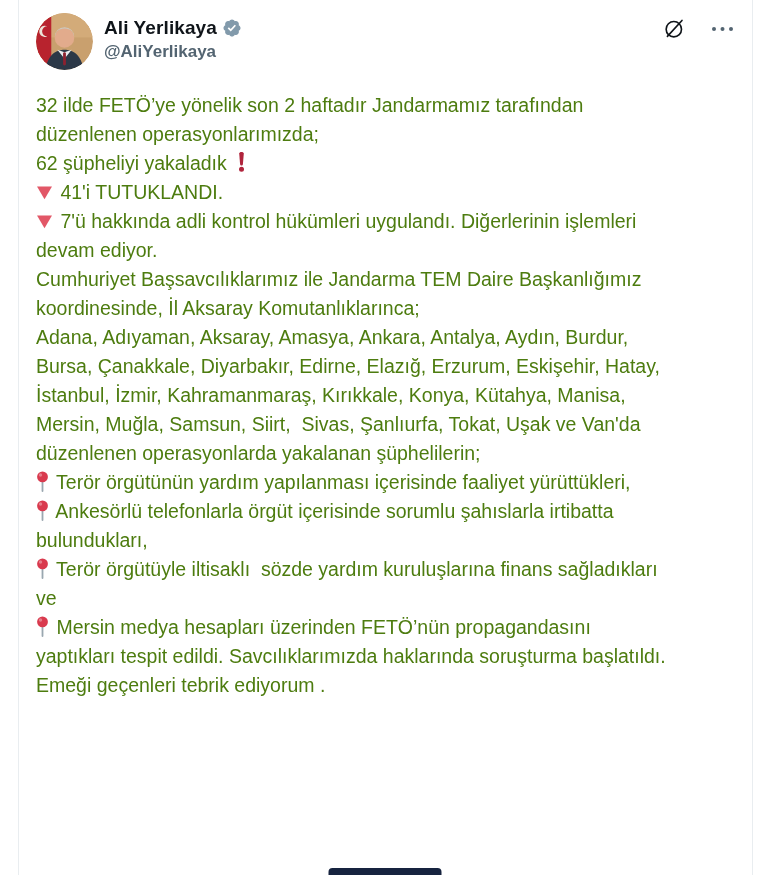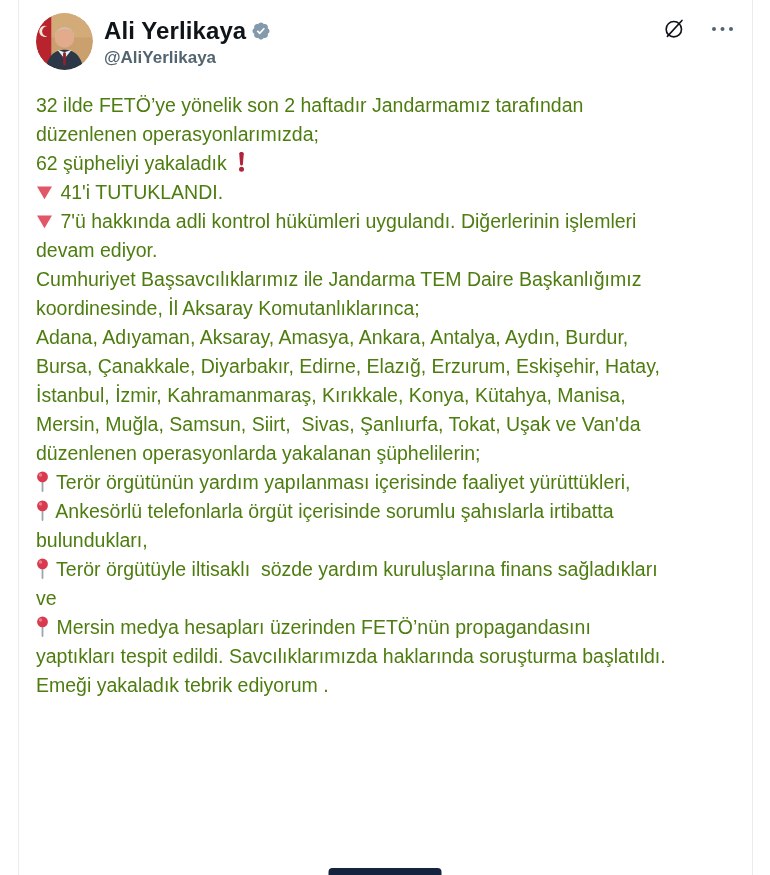--- a/index.html
+++ b/index.html
@@ -14,21 +14,21 @@
     background:#ffffff;
   }
   
   .header{display:flex;align-items:flex-start;padding:13px 16px 0 17px;position:relative;}
   .avatar{
     width:57px;height:57px;border-radius:50%;overflow:hidden;flex:0 0 auto;cursor:pointer;
   }
   .avatar svg{display:block;}
   .id-block{margin-left:11px;padding-top:4px;}
   .name-row{display:flex;align-items:center;gap:5px;cursor:pointer;}
-  .display-name{font-size:24px;font-weight:700;color:#0f1419;letter-spacing:.1px;}
+  .display-name{font-size:19px;font-weight:700;color:#0f1419;letter-spacing:.1px;}
   .badge{display:inline-block;line-height:0;}
   .handle{font-size:17px;color:#536471;margin-top:3px;cursor:pointer;font-weight:bold;}
   .top-icons{position:absolute;top:13px;right:14px;display:flex;align-items:center;gap:17px;}
   .icon-btn{background:none;border:none;padding:4px;cursor:pointer;line-height:0;border-radius:50%;}
   
   .tweet-text{
     padding:21px 8px 0 17px;
     font-size:19.5px;line-height:29px;color:#31373c;
     white-space:pre-wrap;word-wrap:break-word;
   }
@@ -130,17 +130,17 @@
             <path d="M6.5 10.5 L6.5 20" stroke="#9aa7b0" stroke-width="1.8" stroke-linecap="round" fill="none"></path>
             <circle cx="6.5" cy="5.9" r="5.4" fill="#d93a4e"></circle>
             <circle cx="4.5" cy="4" r="1.7" fill="#ffffff" opacity="0.35"></circle>
           </svg></span><span data-name="tweet-text-segment"> Terör örgütüyle iltisaklı  sözde yardım kuruluşlarına finans sağladıkları
 ve
 </span><span class="emoji" data-name="round-pushpin-emoji"><svg width="13" height="21" viewBox="0 0 13 21">
             <path d="M6.5 10.5 L6.5 20" stroke="#9aa7b0" stroke-width="1.8" stroke-linecap="round" fill="none"></path>
             <circle cx="6.5" cy="5.9" r="5.4" fill="#d93a4e"></circle>
             <circle cx="4.5" cy="4" r="1.7" fill="#ffffff" opacity="0.35"></circle>
           </svg></span><span data-name="tweet-text-segment"> Mersin medya hesapları üzerinden FETÖ’nün propagandasını
-yaptıkları tespit edildi. Savcılıklarımızda haklarında soruşturma başlatıldı.</span></div><div class="block" data-name="tweet-paragraph-closing"><span data-name="tweet-text-segment">Emeği yakaladık tebrik ediyorum .</span></div></div>
+yaptıkları tespit edildi. Savcılıklarımızda haklarında soruşturma başlatıldı.</span></div><div class="block" data-name="tweet-paragraph-closing"><span data-name="tweet-text-segment">Emeği geçenleri tebrik ediyorum .</span></div></div>
 
 </div>
 
 <div class="bottom-bar" data-name="bottom-bar" style="background: rgb(22, 35, 63);"></div>
 
 </body></html>

